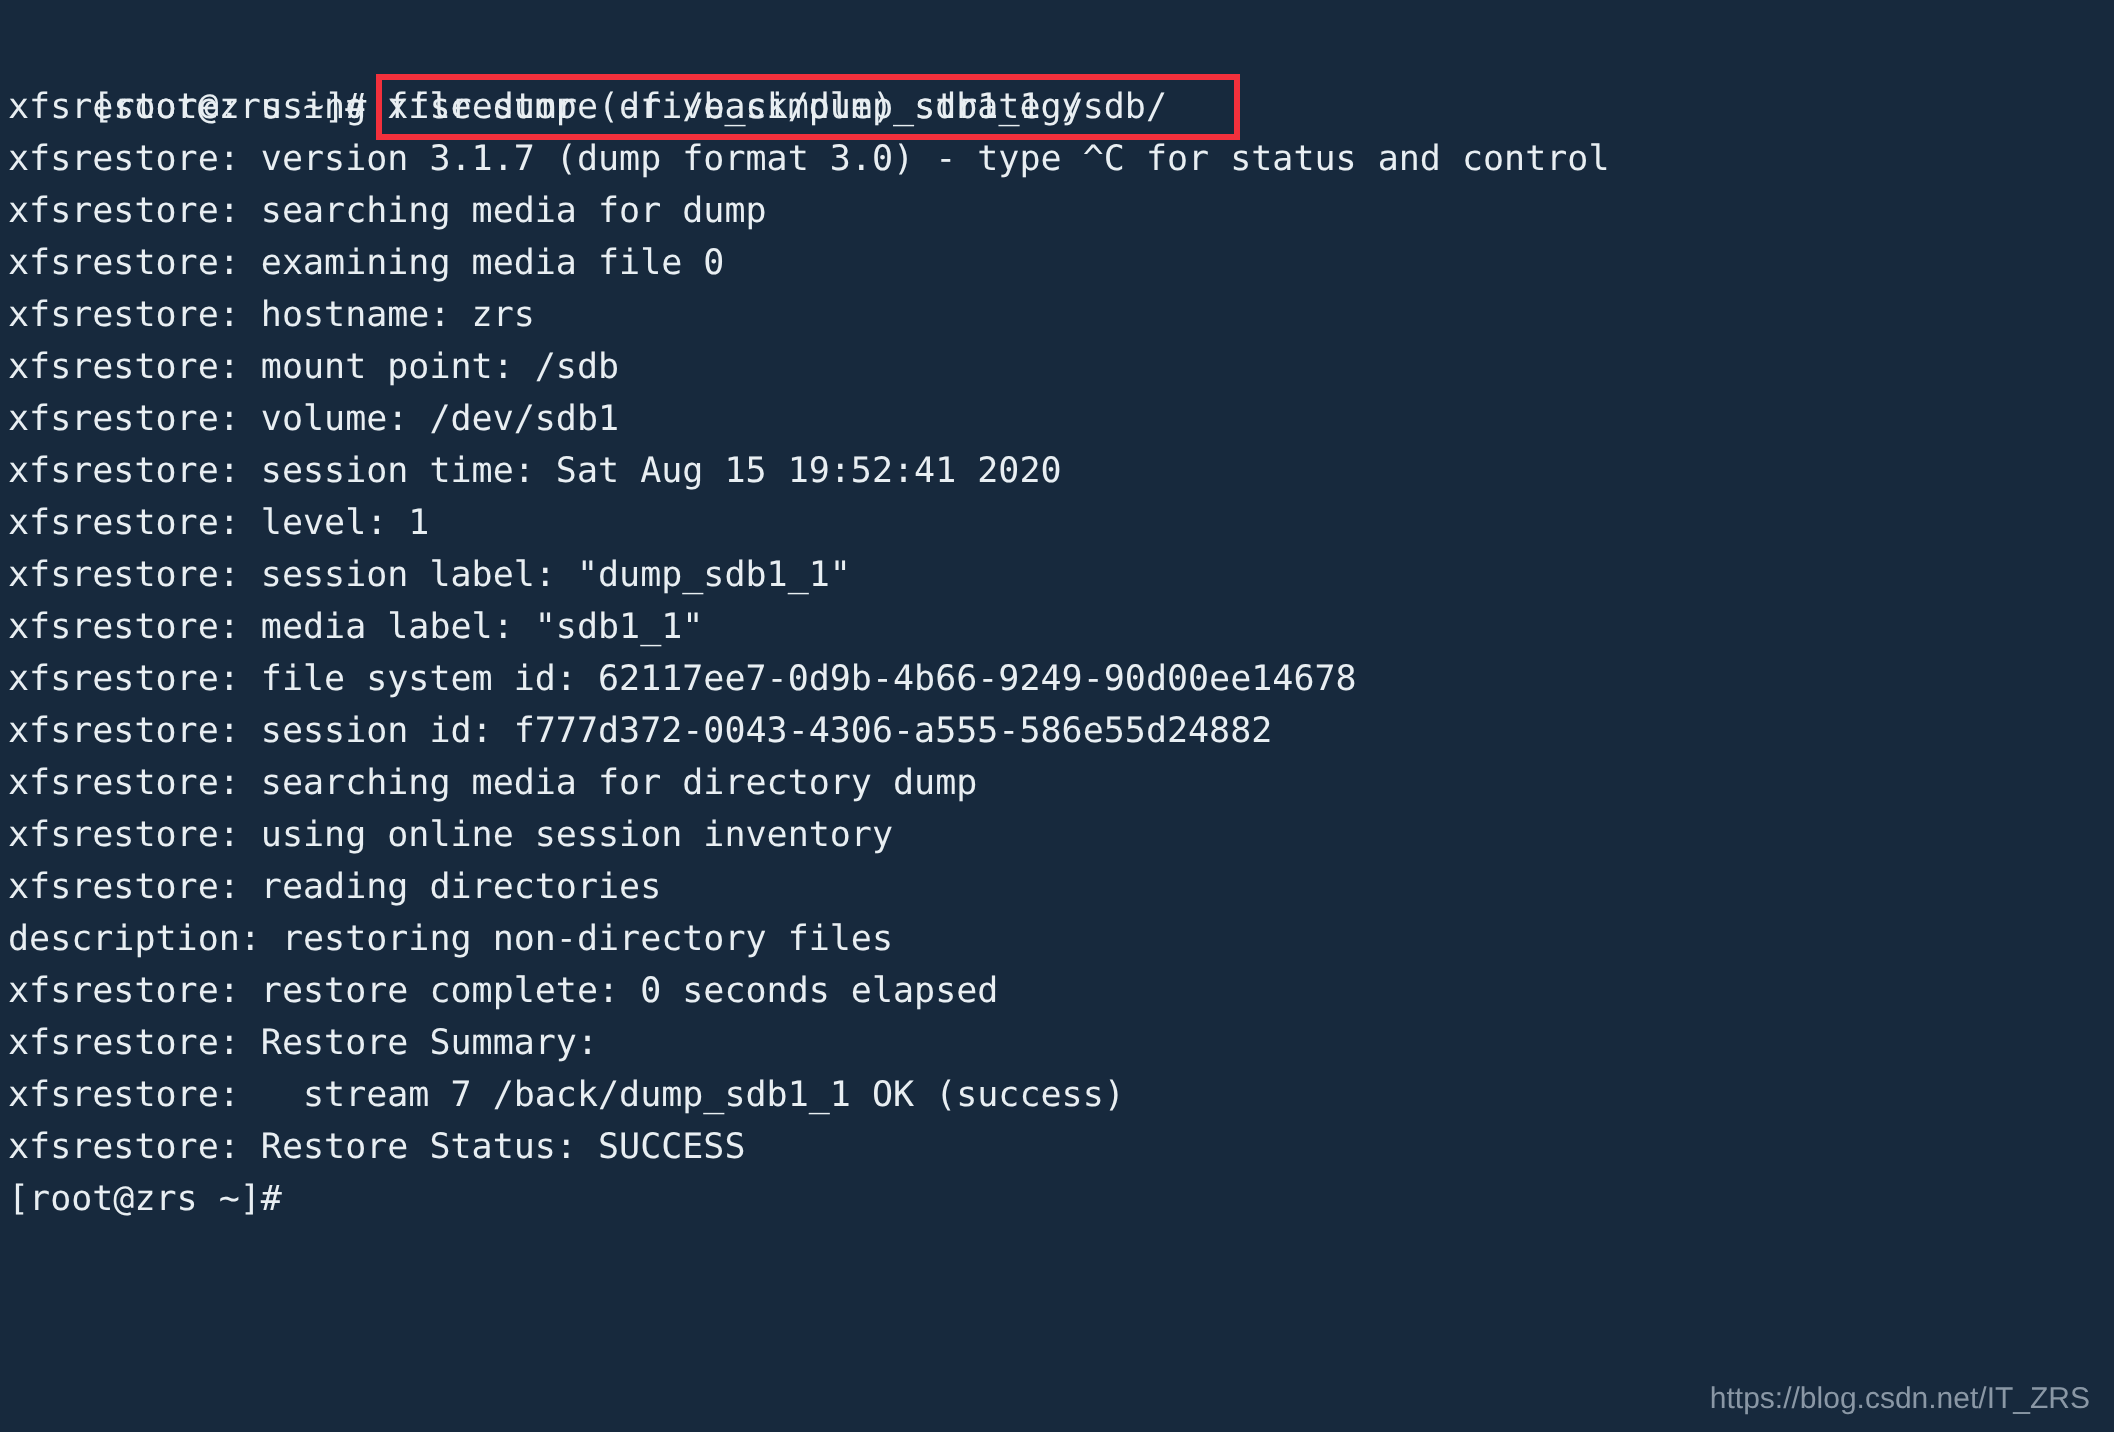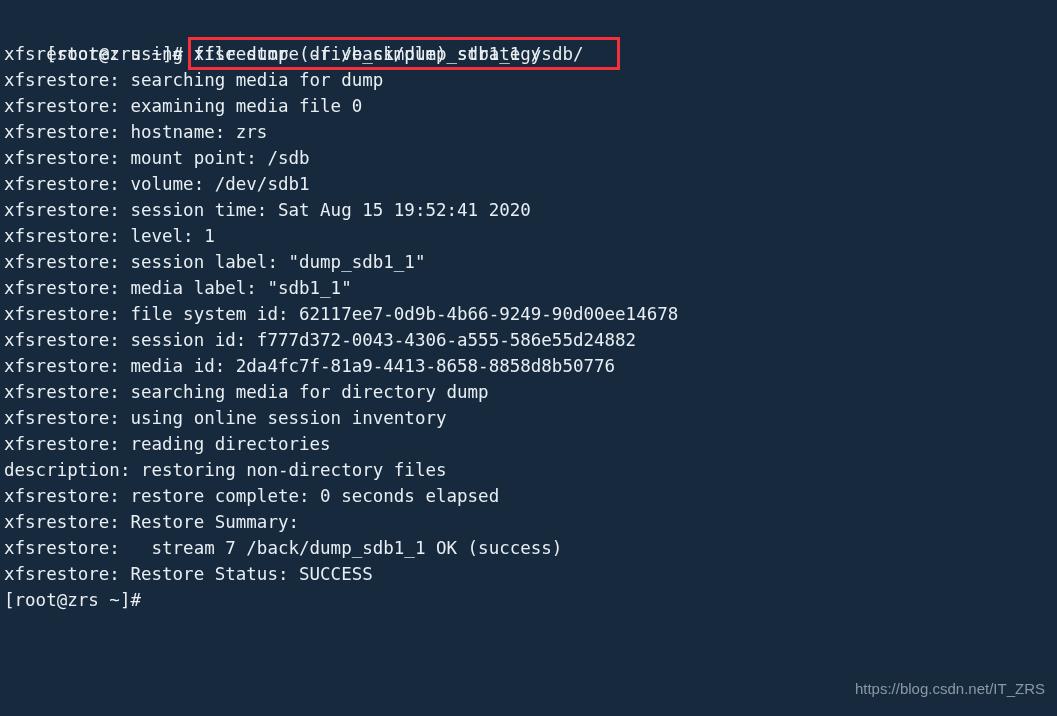--- a/index.html
+++ b/index.html
@@ -54,52 +54,52 @@
     pointer-events: none;
   }
   .cmd-text {
     position: relative;
     z-index: 2;
     white-space: pre;
   }
   .watermark {
     position: absolute;
     right: 12px;
-    bottom: 17px;
+    bottom: 6px;
     font-family: "Liberation Sans", "DejaVu Sans", sans-serif;
     font-size: 15px;
     line-height: 20px;
     color: #9aa7b4;
     opacity: 0.88;
     white-space: pre;
   }
 </style>
 </head>
 <body>
 
 <div id="terminal">
 
   <div class="cmdline">
     <span class="prompt">[root@zrs ~]# </span><span class="cmd-wrap"><span class="cmd-box"></span><span class="cmd-text">xfsrestore -f /back/dump_sdb1_1 /sdb/</span></span>
   </div>
 
   <div id="output">
       <div class="line">xfsrestore: using file dump (drive_simple) strategy</div>
+      <div class="line">xfsrestore: version 3.1.7 (dump format 3.0) - type ^C for status and control</div>
       <div class="line">xfsrestore: searching media for dump</div>
       <div class="line">xfsrestore: examining media file 0</div>
       <div class="line">xfsrestore: hostname: zrs</div>
       <div class="line">xfsrestore: mount point: /sdb</div>
       <div class="line">xfsrestore: volume: /dev/sdb1</div>
       <div class="line">xfsrestore: session time: Sat Aug 15 19:52:41 2020</div>
       <div class="line">xfsrestore: level: 1</div>
       <div class="line">xfsrestore: session label: "dump_sdb1_1"</div>
       <div class="line">xfsrestore: media label: "sdb1_1"</div>
       <div class="line">xfsrestore: file system id: 62117ee7-0d9b-4b66-9249-90d00ee14678</div>
       <div class="line">xfsrestore: session id: f777d372-0043-4306-a555-586e55d24882</div>
-      <div class="line">xfsrestore: media id: 2da4fc7f-81a9-4413-8658-8858d8b50776</div>
       <div class="line">xfsrestore: searching media for directory dump</div>
       <div class="line">xfsrestore: using online session inventory</div>
       <div class="line">xfsrestore: reading directories</div>
       <div class="line">description: restoring non-directory files</div>
       <div class="line">xfsrestore: restore complete: 0 seconds elapsed</div>
       <div class="line">xfsrestore: Restore Summary:</div>
       <div class="line">xfsrestore:   stream 7 /back/dump_sdb1_1 OK (success)</div>
       <div class="line">xfsrestore: Restore Status: SUCCESS</div>
     </div>
 

